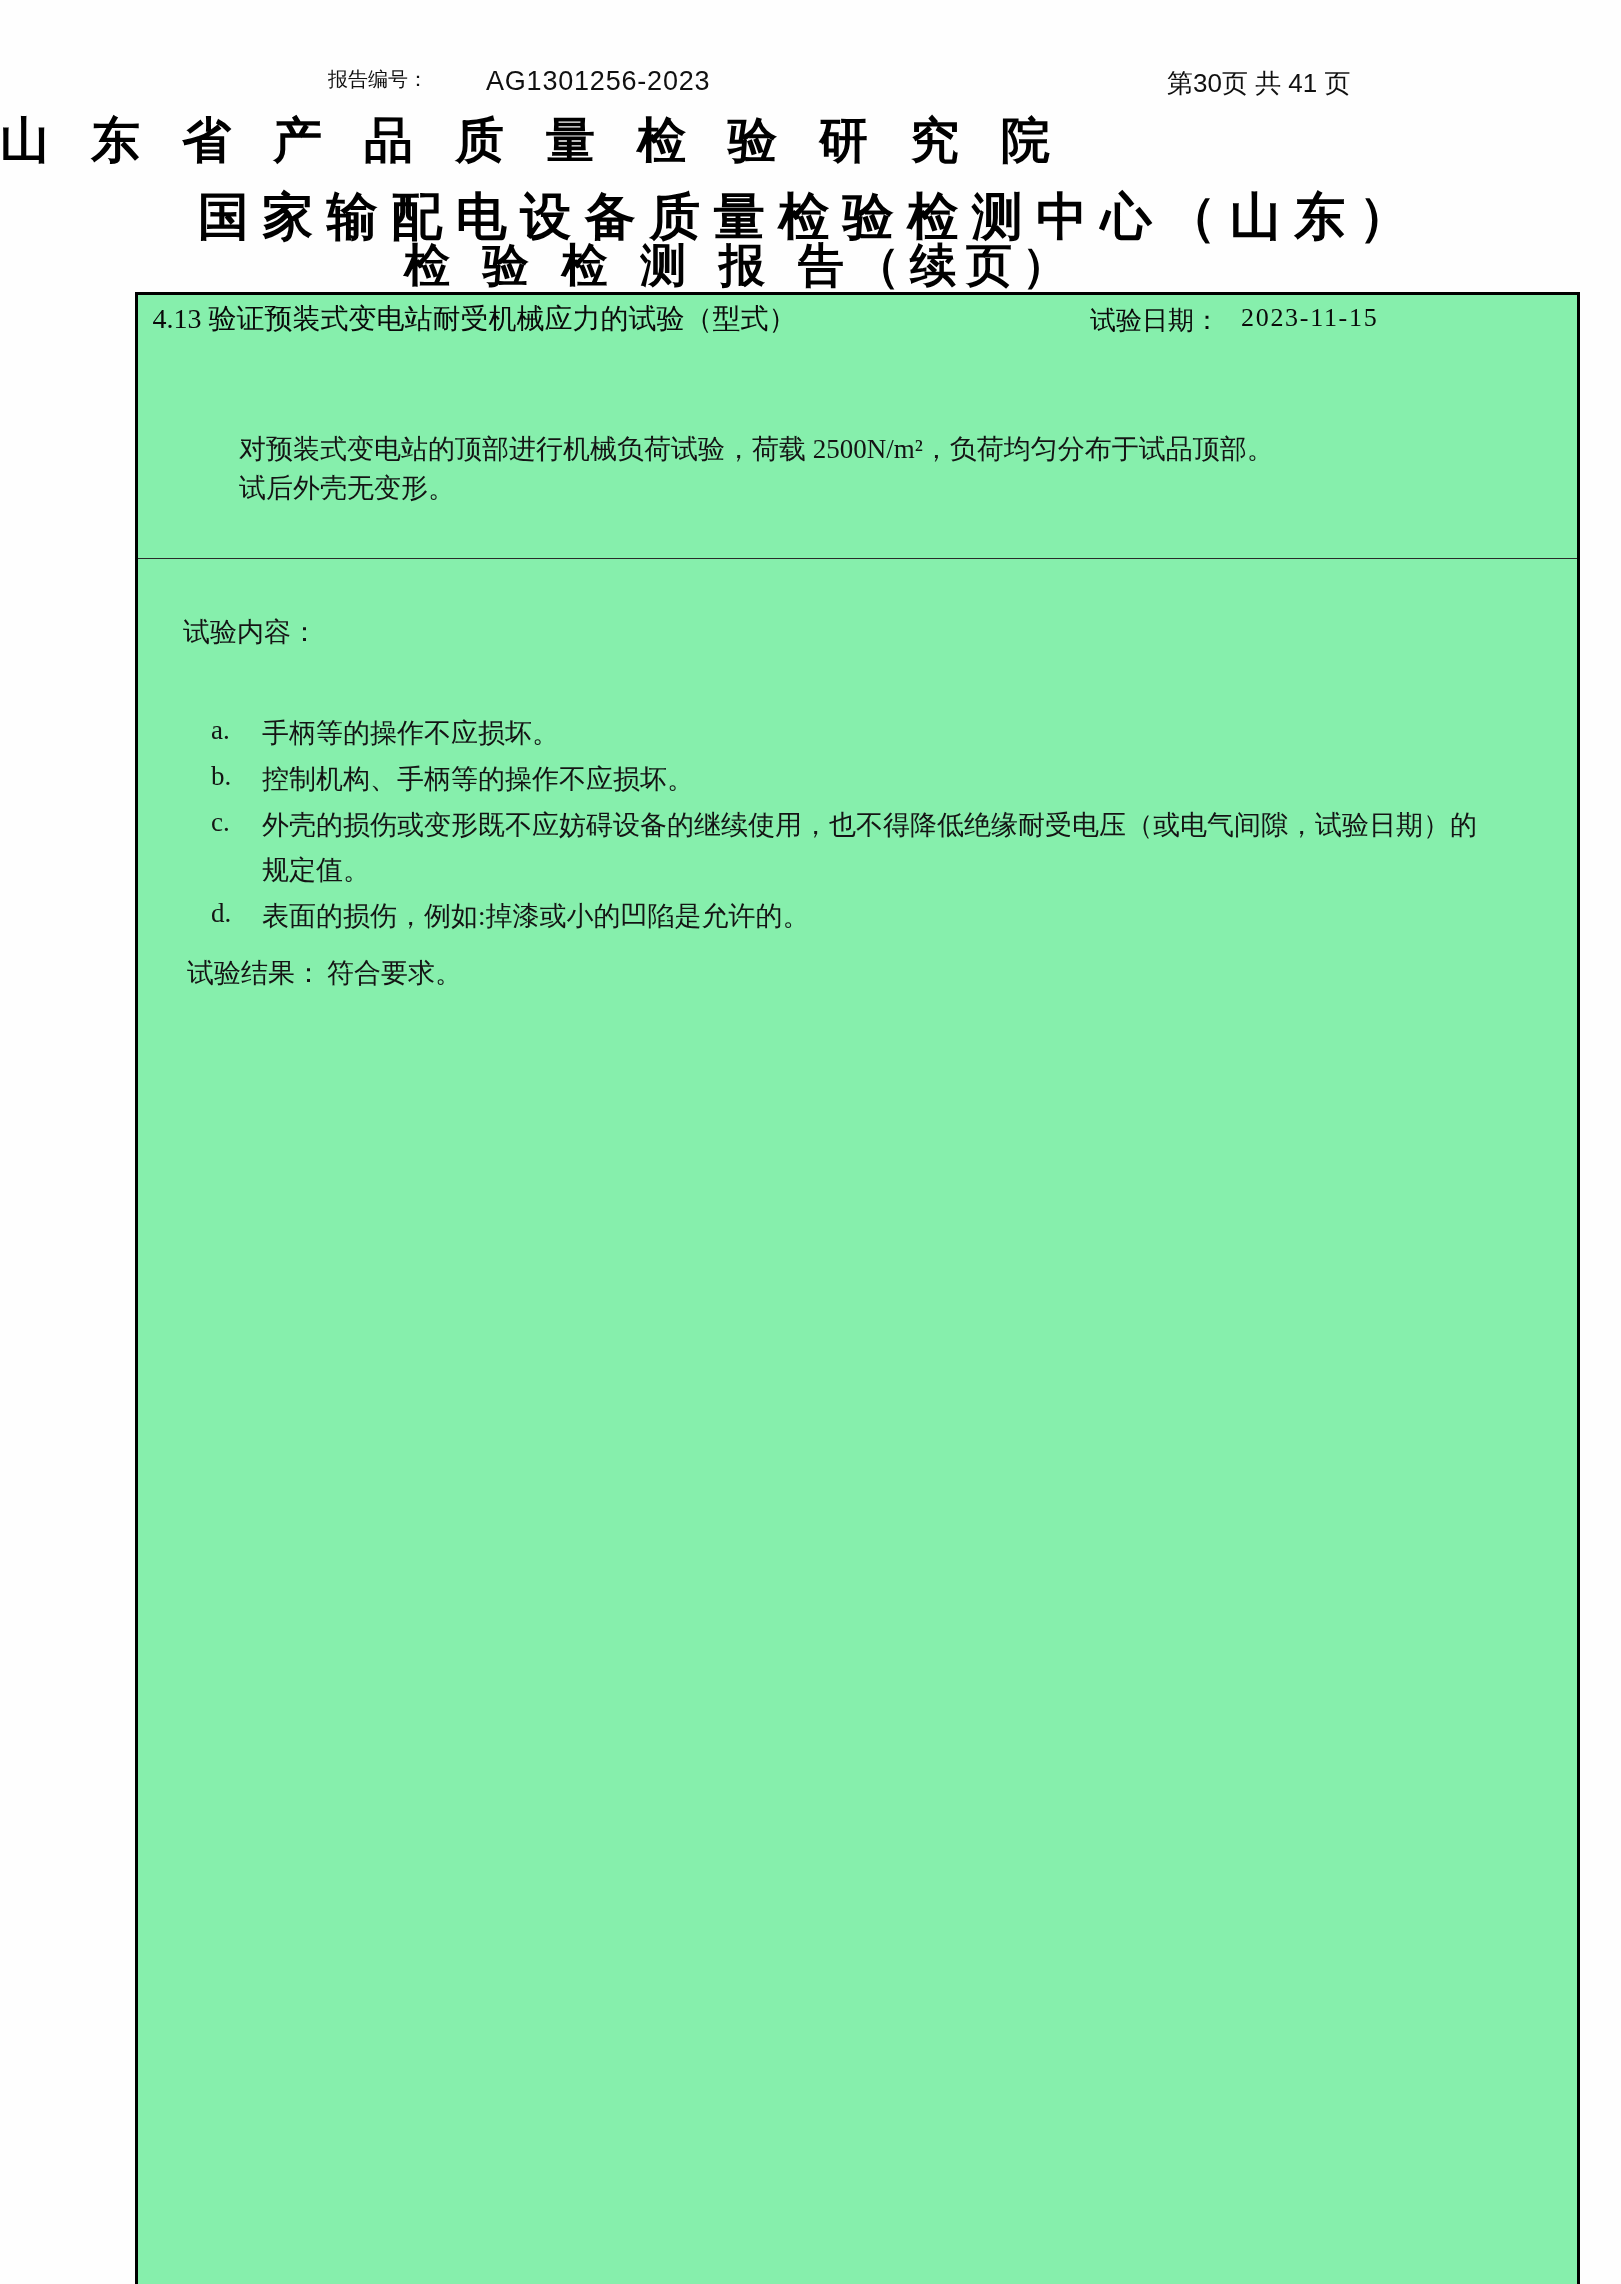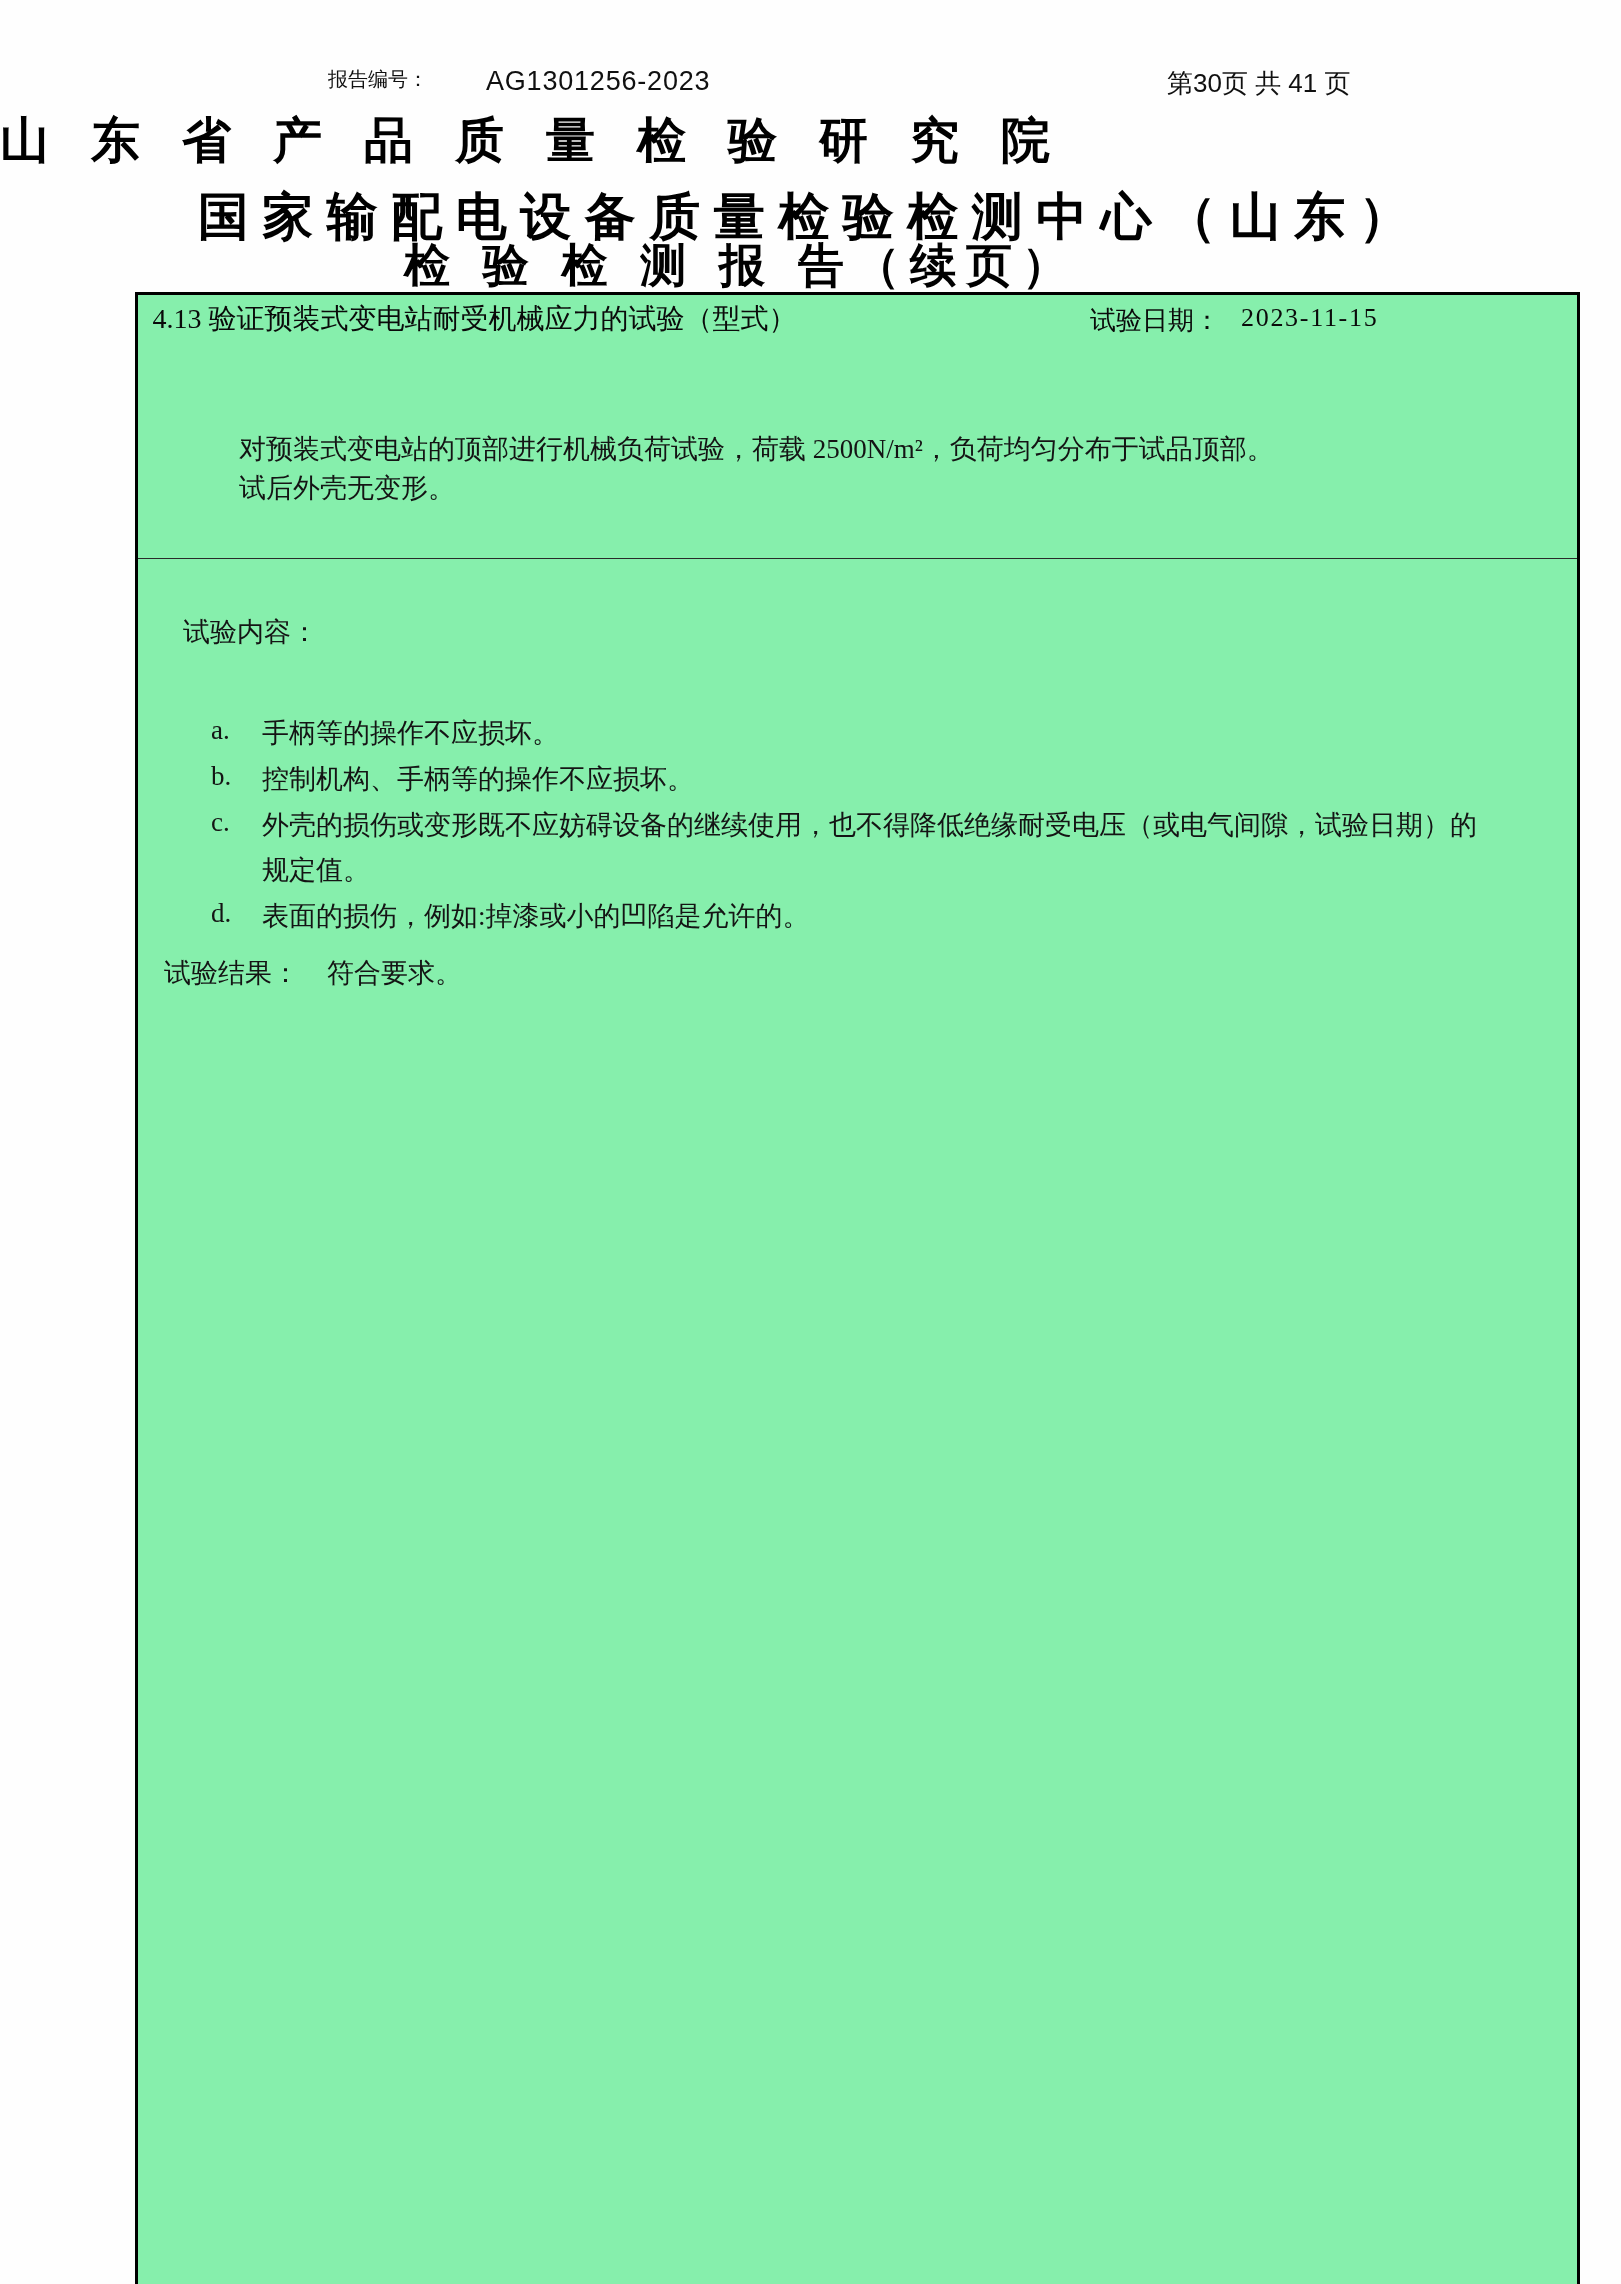--- a/index.html
+++ b/index.html
@@ -140,21 +140,21 @@
     color: #141414;
     white-space: nowrap;
   }
   .m-a, .t-a1 { top: 420px; }
   .m-b, .t-b1 { top: 466px; }
   .m-c, .t-c1 { top: 512px; }
   .t-c2 { top: 557px; }
   .m-d, .t-d1 { top: 603px; }
   .result-label {
     position: absolute;
-    left: 26px; top: 660px;
+    left: 49px; top: 660px;
     font-size: 27px;
     color: #141414;
   }
   .result-value {
     position: absolute;
     left: 189px; top: 660px;
     font-size: 27px;
     color: #141414;
   }
 </style>

